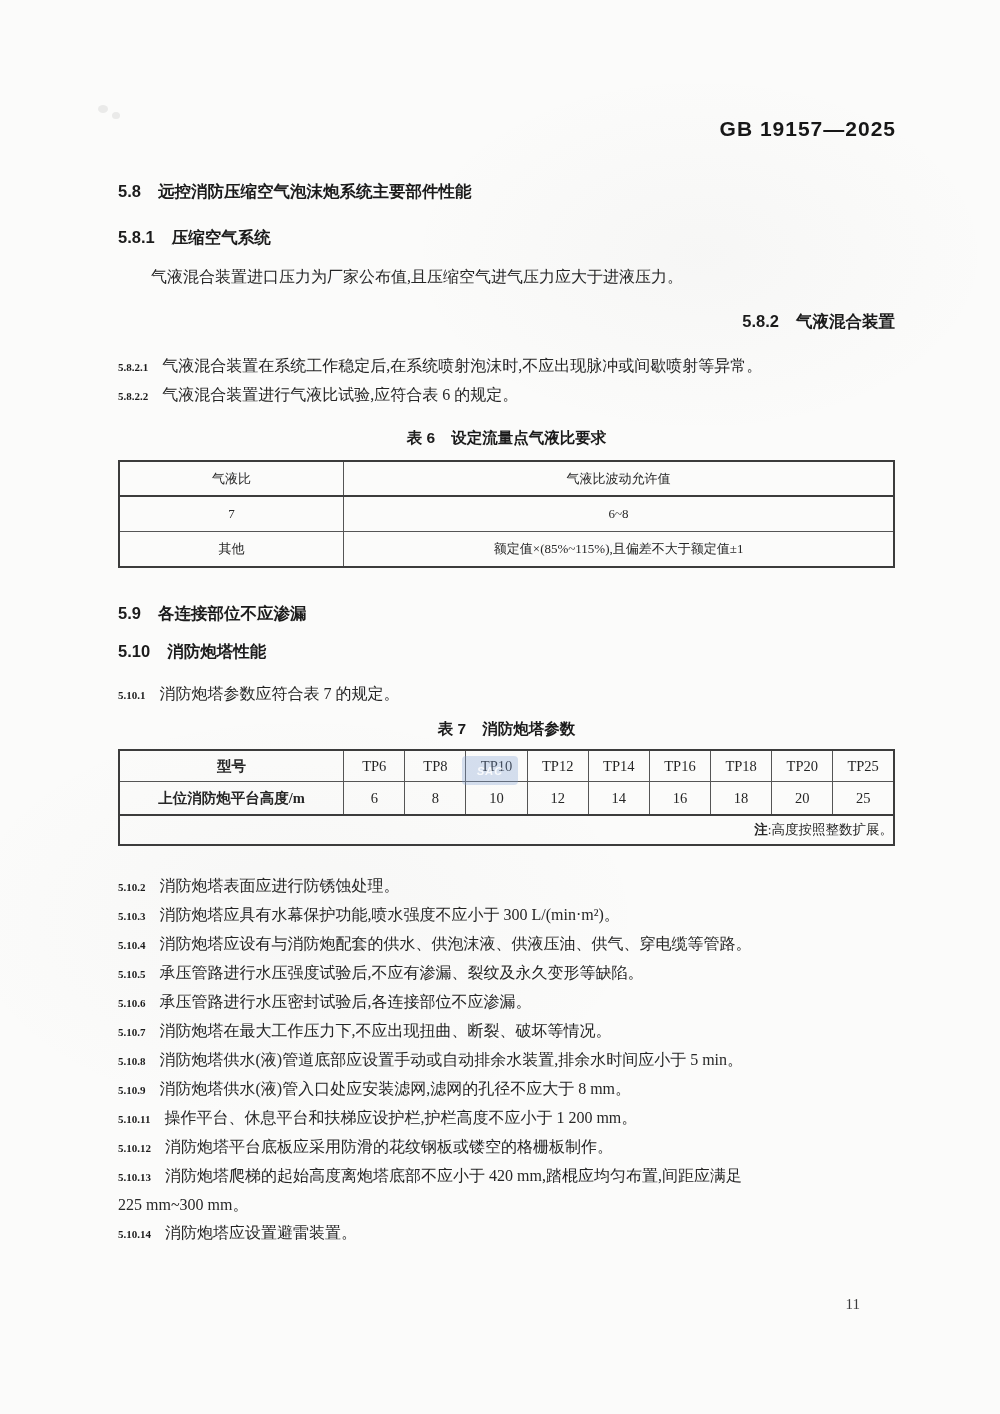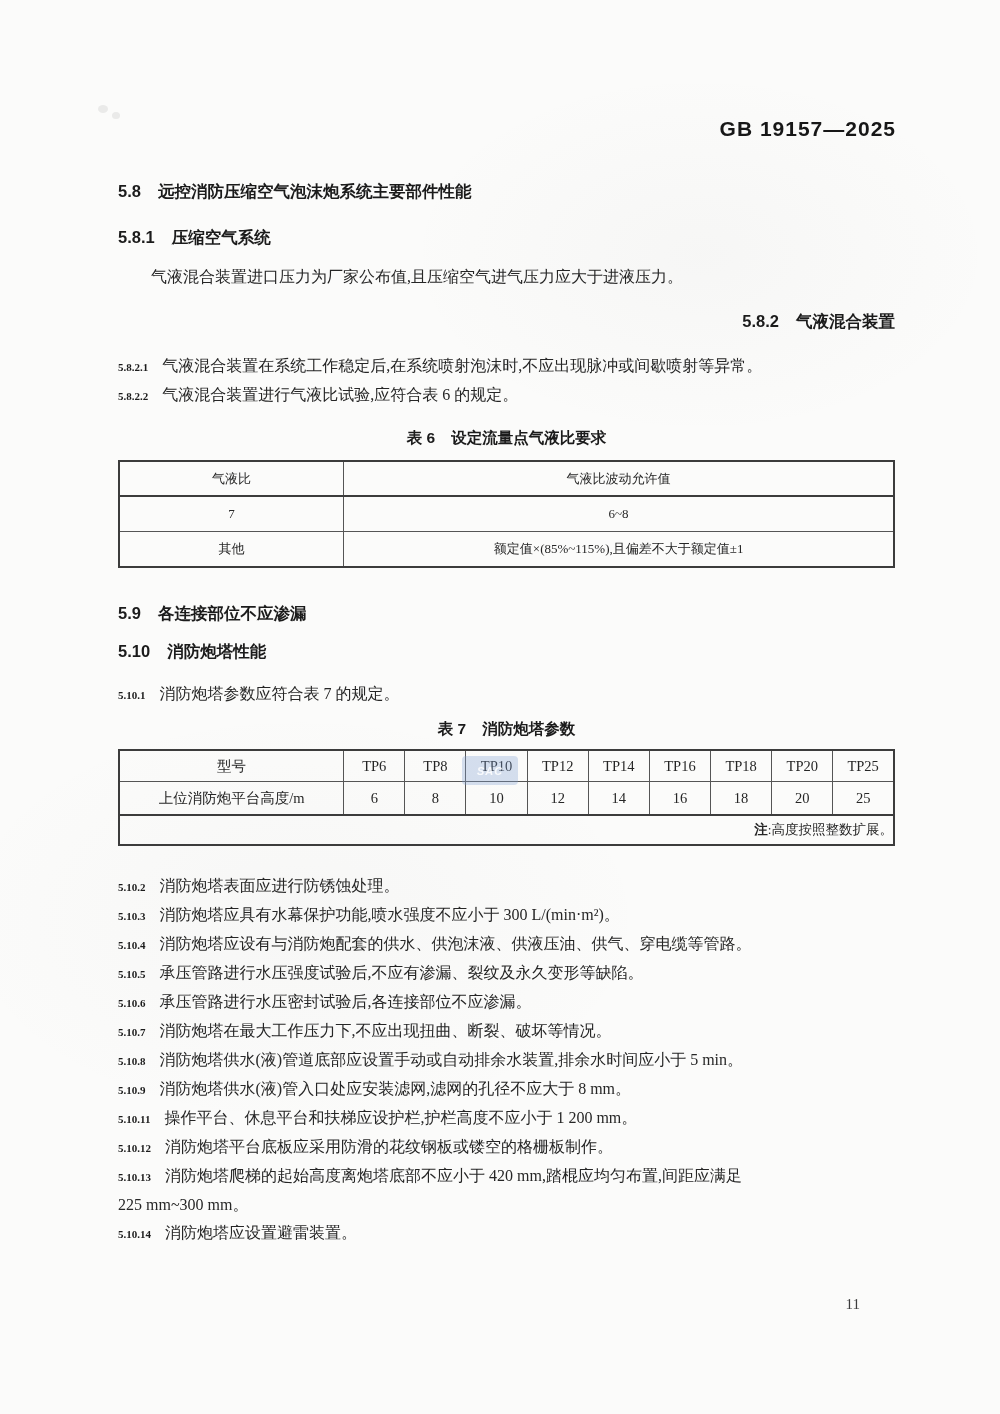--- a/index.html
+++ b/index.html
@@ -58,21 +58,21 @@
   }
   table.gb td, table.gb th { border:1px solid #555; font-weight:normal; padding:0; }
   table.t6 { font-size:13px; }
   table.t6 .hd td { height:33px; border-bottom:2px solid #3c3c3c; }
   table.t6 .r td { height:34px; }
   table.t6 .col1 { width:28.8%; }
 
   table.t7 { font-size:14.5px; }
   table.t7 .hd td { height:30px; }
   table.t7 .r td { height:32px; }
-  table.t7 .col1 { width:28.8%; }
+  table.t7 .col1 { width:28.8%;font-weight:bold; }
   table.t7 .note-row td {
     height:28px; text-align:right; padding-left:34px;
     font-size:13.5px; border-top:2px solid #3c3c3c;
   }
   .note-label { font-family:"Liberation Sans", sans-serif; font-weight:bold; }
 
   
   .mt-a { margin-top:24px; }
   .mt-b { margin-top:18px; }
   .mt-c { margin-top:22px;text-align:right; }

